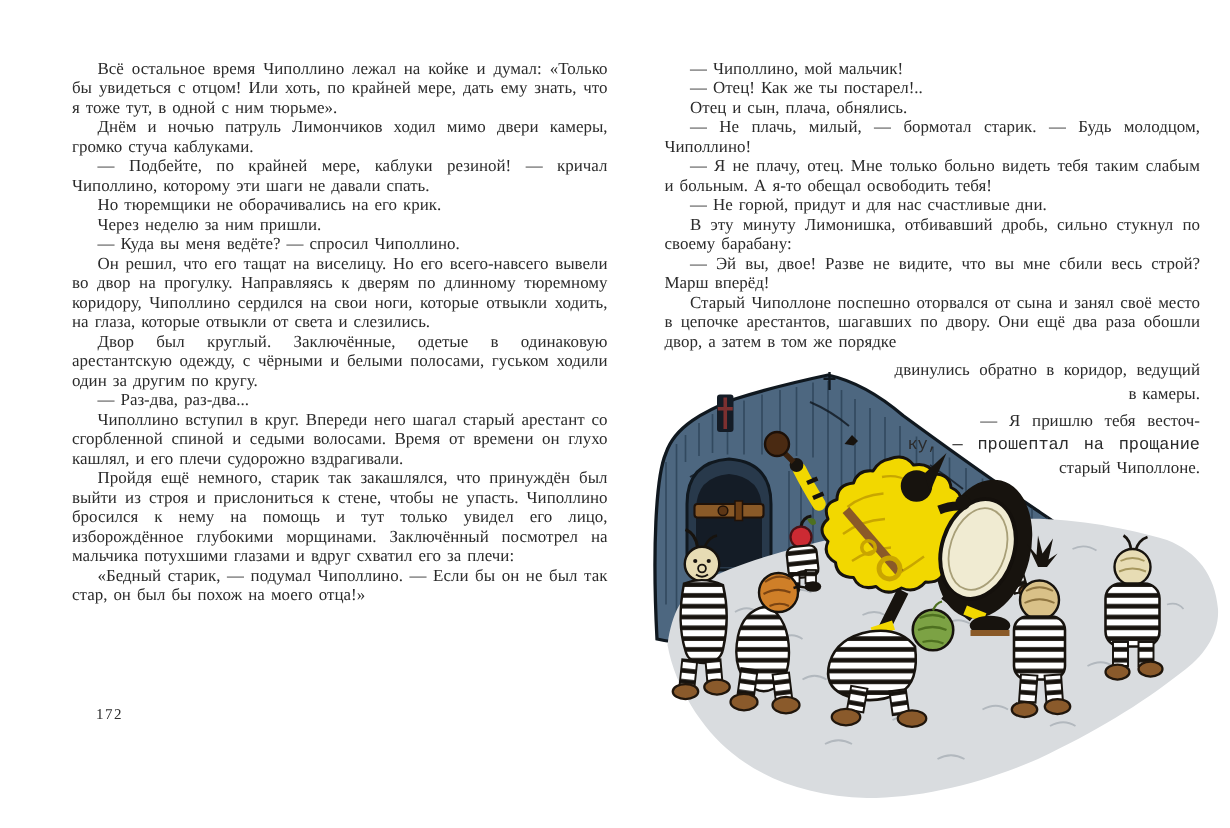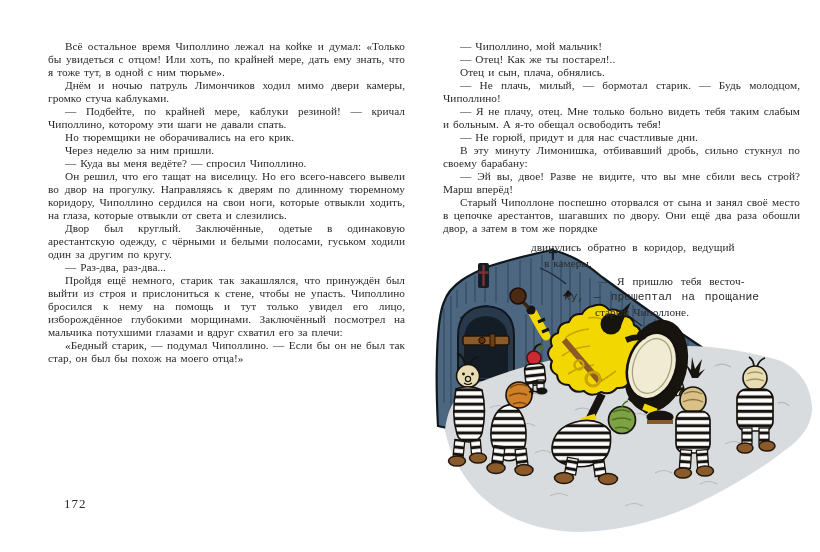--- a/index.html
+++ b/index.html
@@ -14,30 +14,30 @@
     font-size:11.3px;line-height:13px;text-align:justify;
     word-spacing:1.2px;hyphens:auto;
   }
   .page p{margin:0;text-indent:17px;}
   .page-left{left:48px;}
   .page-right{left:443px;}
   .wrap-block{
     position:absolute;left:0;top:199px;width:357px;
     line-height:16px;text-align:left;word-spacing:1px;
   }
-  .wrap-block .ln{margin:0;text-indent:0;white-space:nowrap;}
+  .wrap-block .ln{margin:0;text-indent:0;white-space:nowrap;text-align:right;}
   .ln-corridor{margin-left:88px !important;word-spacing:3.5px;}
   .ln-cells{margin-left:101px !important;}
   .farewell{margin-top:3px;line-height:15.5px;}
   .ln-fw1{margin-left:155px !important;word-spacing:5px;}
   .ln-fw2{margin-left:121px !important;word-spacing:3px;font-family:Liberation Mono, monospace;}
   .ln-fw3{margin-left:152px !important;}
   .page-number{
-    position:absolute;left:64px;top:496px;z-index:2;
-    font-size:13px;letter-spacing:1px;
+    position:absolute;left:64px;top:471px;z-index:2;
+    font-size:10px;letter-spacing:1px;
   }
   .illustration{
     position:absolute;left:430px;top:248px;width:390px;height:294px;z-index:1;
   }
   
   .f-wall{fill:var(--c-wall,#4d6780);}
   .s-wallout{stroke:var(--c-wall-outline,#10181f);}
   .s-hatch{stroke:var(--c-wall-shadow,#2e4459);}
   .f-gate{fill:var(--c-gate,#141c26);}
   .f-gatemid{fill:var(--c-gate-mid,#28394b);}
@@ -66,20 +66,21 @@
 <div class="page page-left">
   <p>Всё остальное время Чиполлино лежал на койке и думал: «Только бы увидеться с отцом! Или хоть, по крайней мере, дать ему знать, что я тоже тут, в одной с ним тюрьме».</p>
   <p>Днём и ночью патруль Лимончиков ходил мимо двери камеры, громко стуча каблуками.</p>
   <p>— Подбейте, по крайней мере, каблуки резиной! — кричал Чиполлино, которому эти шаги не давали спать.</p>
   <p>Но тюремщики не оборачивались на его крик.</p>
   <p>Через неделю за ним пришли.</p>
   <p>— Куда вы меня ведёте? — спросил Чиполлино.</p>
   <p>Он решил, что его тащат на виселицу. Но его всего-навсего вывели во двор на прогулку. Направляясь к дверям по длинному тюремному коридору, Чиполлино сердился на свои ноги, которые отвыкли ходить, на глаза, которые отвыкли от света и слезились.</p>
   <p>Двор был круглый. Заключённые, одетые в одинаковую арестантскую одежду, с чёрными и белыми полосами, гуськом ходили один за другим по кругу.</p>
   <p>— Раз-два, раз-два...</p>
+  <p>Чиполлино вступил в круг. Впереди него шагал старый арестант со сгорбленной спиной и седыми волосами. Время от времени он глухо кашлял, и его плечи судорожно вздрагивали.</p>
   <p>Пройдя ещё немного, старик так закашлялся, что принуждён был выйти из строя и прислониться к стене, чтобы не упасть. Чиполлино бросился к нему на помощь и тут только увидел его лицо, изборождённое глубокими морщинами. Заключённый посмотрел на мальчика потухшими глазами и вдруг схватил его за плечи:</p>
   <p>«Бедный старик, — подумал Чиполлино. — Если бы он не был так стар, он был бы похож на моего отца!»</p>
 </div>
 <div class="page-number">172</div>
 
 <div class="page page-right">
   <p>— Чиполлино, мой мальчик!</p>
   <p>— Отец! Как же ты постарел!..</p>
   <p>Отец и сын, плача, обнялись.</p>
   <p>— Не плачь, милый, — бормотал старик. — Будь молодцом, Чиполлино!</p>

